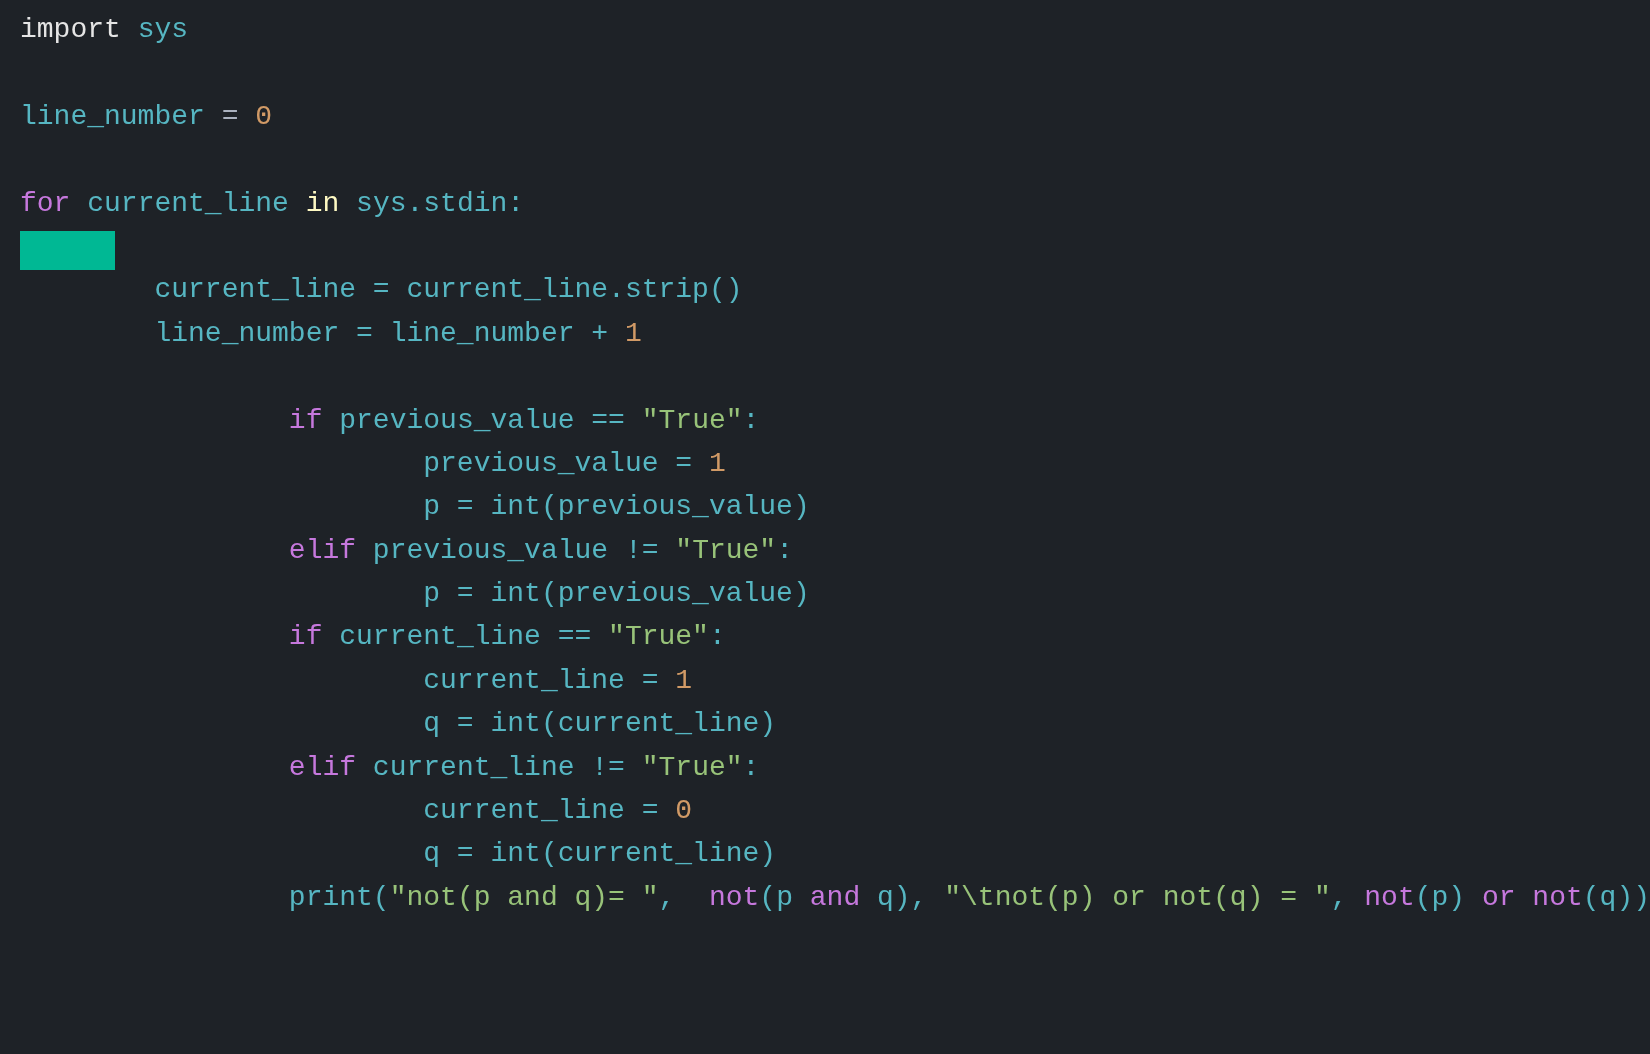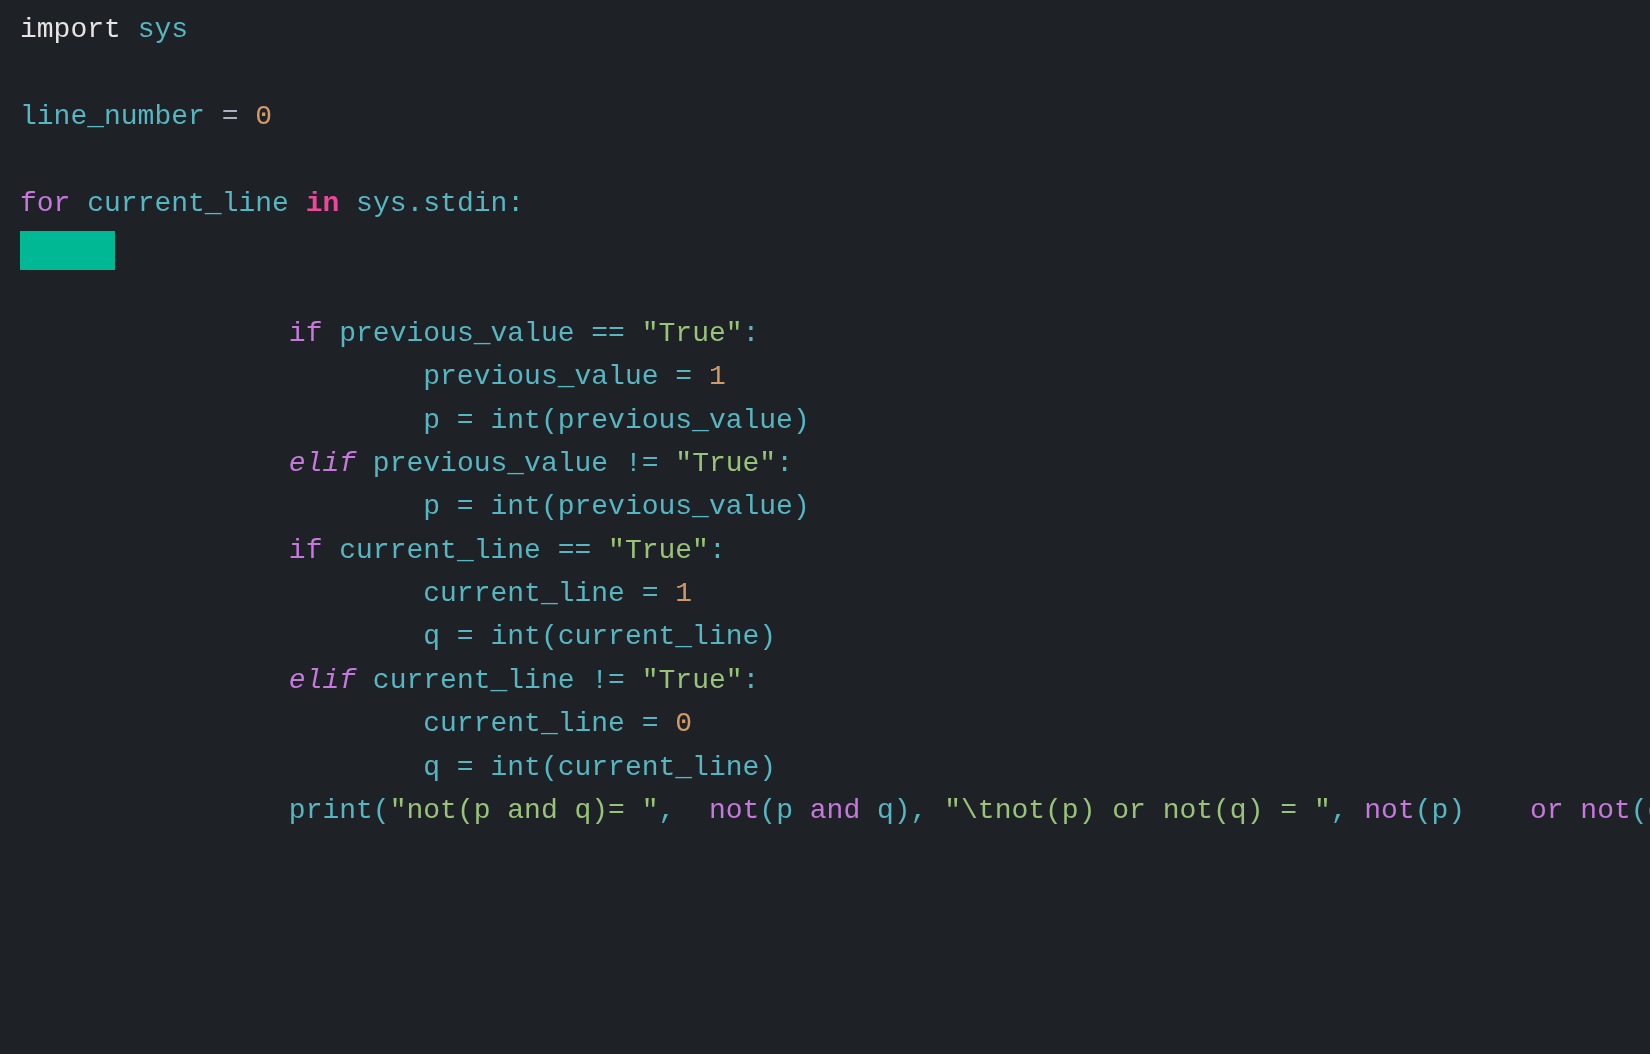--- a/index.html
+++ b/index.html
@@ -31,26 +31,26 @@
       position: relative;
     }
 
     .blank-line {
       display: block;
       height: 1.55em;
     }
 
     .kw-import { color: #e5e5e5; }
     .kw-for { color: #c678dd; }
-    .kw-in { color: #ec4899; font-weight: bold; }
+    .kw-in { color: #fef9c3; }
     .kw-if { color: #c678dd; }
-    .kw-elif { color: #c678dd; font-style: italic; }
+    .kw-elif { color: #c678dd; }
     .kw-not { color: #c678dd; }
     .kw-and { color: #c678dd; }
-    .kw-or { color: #c678dd; margin-left: 48px; }
+    .kw-or { color: #c678dd; }
 
     .ident { color: #56b6c2; }
     .normal { color: #56b6c2; text-align: center; }
     .string { color: #98c379; }
     .number { color: #d19a66; }
     .op { color: #abb2bf; }
 
     .highlight-block {
       background-color: #00b894;
       display: inline-block;
@@ -75,21 +75,23 @@
   <span class="blank-line"></span>
 
   <span class="line"><span class="ident">line_number</span><span class="op"> = </span><span class="number">0</span></span>
 
   <span class="blank-line"></span>
 
   <span class="line"><span class="kw-for">for</span><span class="ident"> current_line </span><span class="kw-in">in</span><span class="ident"> sys.stdin:</span></span>
 
   <span class="line"><span class="highlight-block"></span></span>
 
+  <span class="line"><span class="ident">        current_line = current_line.strip()</span></span>
 
+  <span class="line"><span class="ident">        line_number = line_number + </span><span class="number">1</span></span>
 
   <span class="blank-line"></span>
 
 
   <span class="line"><span class="ident">                </span><span class="kw-if">if</span><span class="ident"> previous_value == </span><span class="string">"True"</span><span class="ident">:</span></span>
 
   <span class="line"><span class="ident">                        previous_value = </span><span class="number">1</span></span>
 
   <span class="line"><span class="ident">                        p = int(previous_value)</span></span>
 

